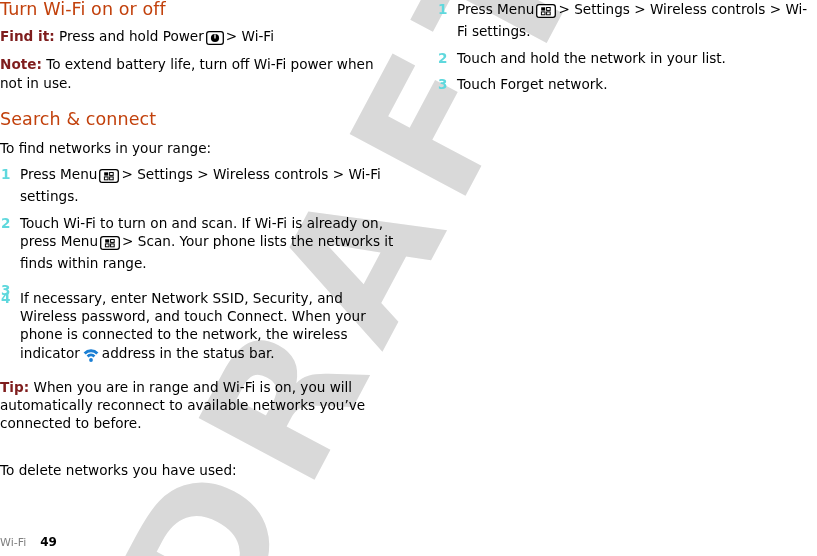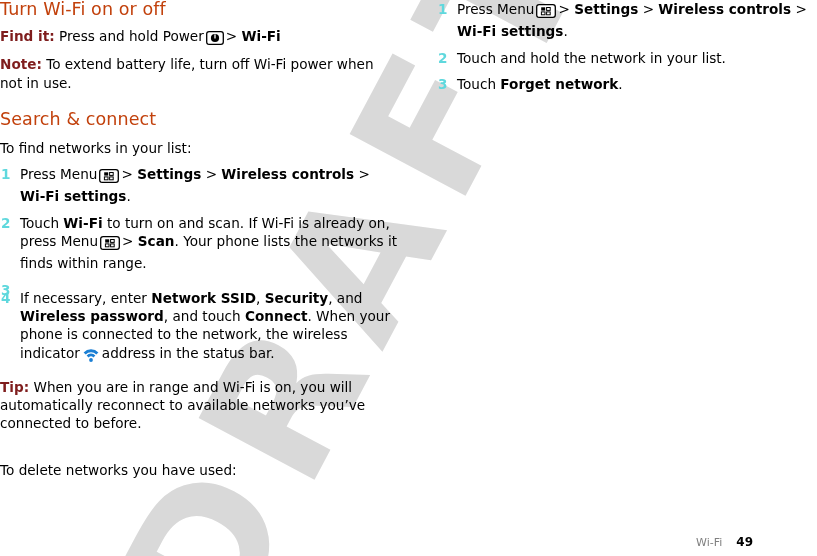--- a/index.html
+++ b/index.html
@@ -58,21 +58,21 @@
   .para {
     font-size: 13.6px;
     line-height: 18.3px;
     margin: 0;
     color: #000;
   }
   .label-cyan {
     color: #7f1d1d;
     font-weight: bold;
   }
-  .bold { font-weight: bold; }
+  .bold { font-weight: normal; }
 
   
   .steps { margin: 0; padding: 0; list-style: none; }
   .step {
     position: relative;
     padding-left: 20px;
     font-size: 13.6px;
     line-height: 18.3px;
     color: #000;
   }
@@ -94,21 +94,20 @@
     vertical-align: -4px;
     margin: 0 2px;
   }
 
   
   #footer {
     position: absolute;
     left: 0;
     bottom: 7px;
     width: 755px;
-    text-align: right;
     z-index: 3;
     color: #808080;
     font-size: 11px;
   }
   #footer .f-label { margin-right: 14px; }
   #footer .f-page {
     color: #000;
     font-weight: bold;
     font-size: 12px;
     margin-right: 2px;
@@ -150,21 +149,21 @@
     <span class="label-cyan">Note:</span>
     <span>To extend battery life, turn off Wi-Fi power when not in use.</span>
   </p>
 
   <div class="sp18"></div>
 
   <h2 class="section-heading">Search &amp; connect</h2>
 
   <div class="sp10"></div>
 
-  <p class="para">To find networks in your list:</p>
+  <p class="para">To find networks in your range:</p>
 
   <div class="sp8"></div>
 
   <ol class="steps">
 
     <li class="step">
       <span class="step-num">1</span>
       <span>Press Menu</span><span class="inline-icon"><svg width="20" height="14" viewBox="0 0 20 14">
             <rect x="0.7" y="0.7" width="18.6" height="12.6" rx="2.4" ry="2.4" fill="#fff" stroke="#000" stroke-width="1.3"></rect>
             <rect x="5.2" y="3.3" width="4" height="3.3" fill="#000"></rect>

